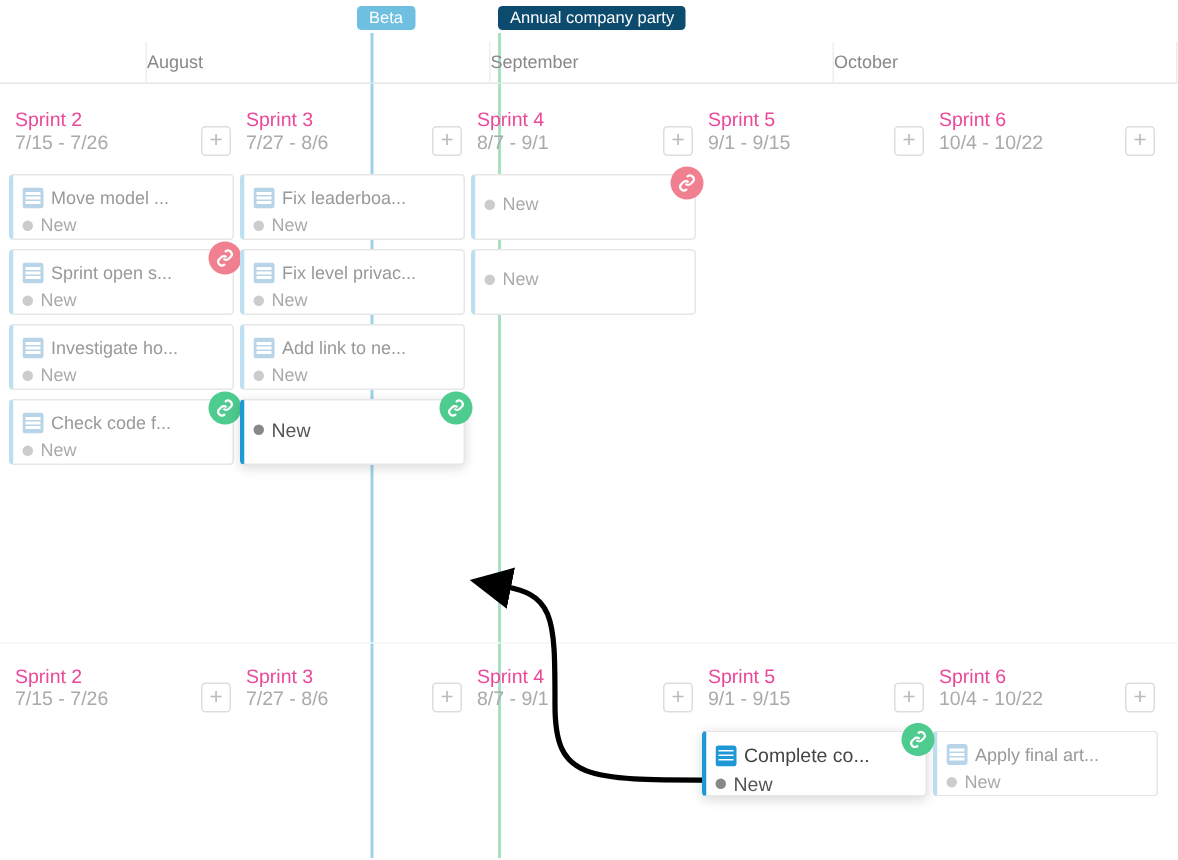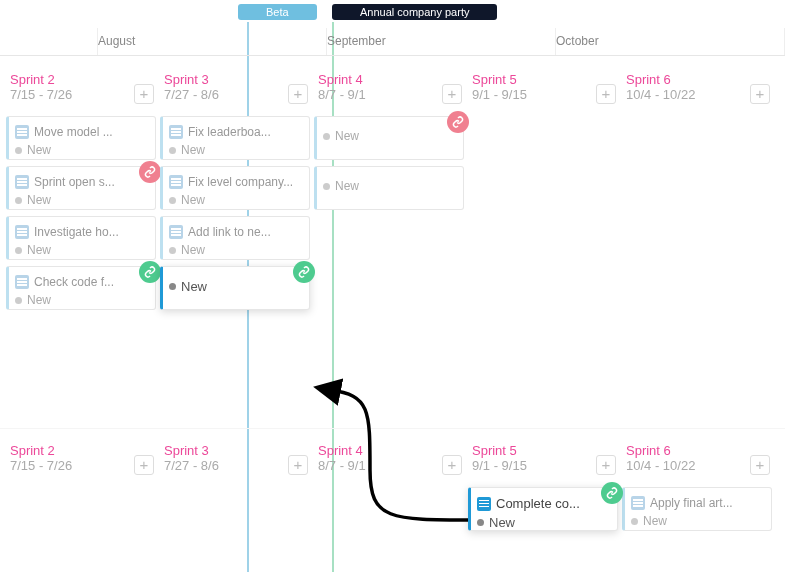--- a/index.html
+++ b/index.html
@@ -1,21 +1,21 @@
 <!DOCTYPE html>
 <html><head>
 <meta charset="utf-8">
 <style>
   * { box-sizing: border-box; margin: 0; padding: 0; }
   body { font-family: -apple-system, BlinkMacSystemFont, "Segoe UI", sans-serif; font-size: 13px; background: #fff; color: #333; width: 785px; height: 573px; overflow: hidden; position: relative; }
   
   .markers { position: absolute; top: 4px; left: 0; right: 0; height: 22px; }
-  .marker { position: absolute; top: 0; padding: 2px 28px; border-radius: 3px; font-size: 11px; color: #fff; }
+  .marker { position: absolute; top: 0; padding: 2px 8px; border-radius: 3px; font-size: 11px; color: #fff; }
   .marker-beta { background: #6fbfe0; }
-  .marker-party { background: #0f172a; }
+  .marker-party { background: #0c4a6e; }
   .marker-line { position: absolute; top: 22px; width: 2px; height: 550px; }
   .marker-line-beta { background: #9fd2e8; }
   .marker-line-party { background: #a7e0c3; }
   
   .months-row { display: flex; position: absolute; top: 28px; left: 0; right: 0; height: 28px; border-bottom: 1px solid #e6e6e6; }
   .month { flex: 1; text-align: left; font-size: 12px; color: #888; padding-top: 6px; border-right: 1px solid #eee; }
   
   .board { position: absolute; top: 58px; left: 0; right: 0; display: flex; gap: 4px; padding: 10px 6px 0 6px; }
   .col { width: 150px; flex-shrink: 0; }
   .col-header { padding: 4px 4px 14px 4px; position: relative; }
@@ -161,21 +161,21 @@
           <span>New</span>
         </div>
     </div>
     <div class="card">
       <div class="card-title-row">
           <span class="card-icon card-icon-dim">
             <span></span>
             <span></span>
             <span></span>
           </span>
-          <span class="card-title">Fix level company...</span>
+          <span class="card-title">Fix level privac...</span>
         </div>
       <div class="card-status">
           <span class="status-dot"></span>
           <span>New</span>
         </div>
     </div>
     <div class="card">
       <div class="card-title-row">
           <span class="card-icon card-icon-dim">
             <span></span>

